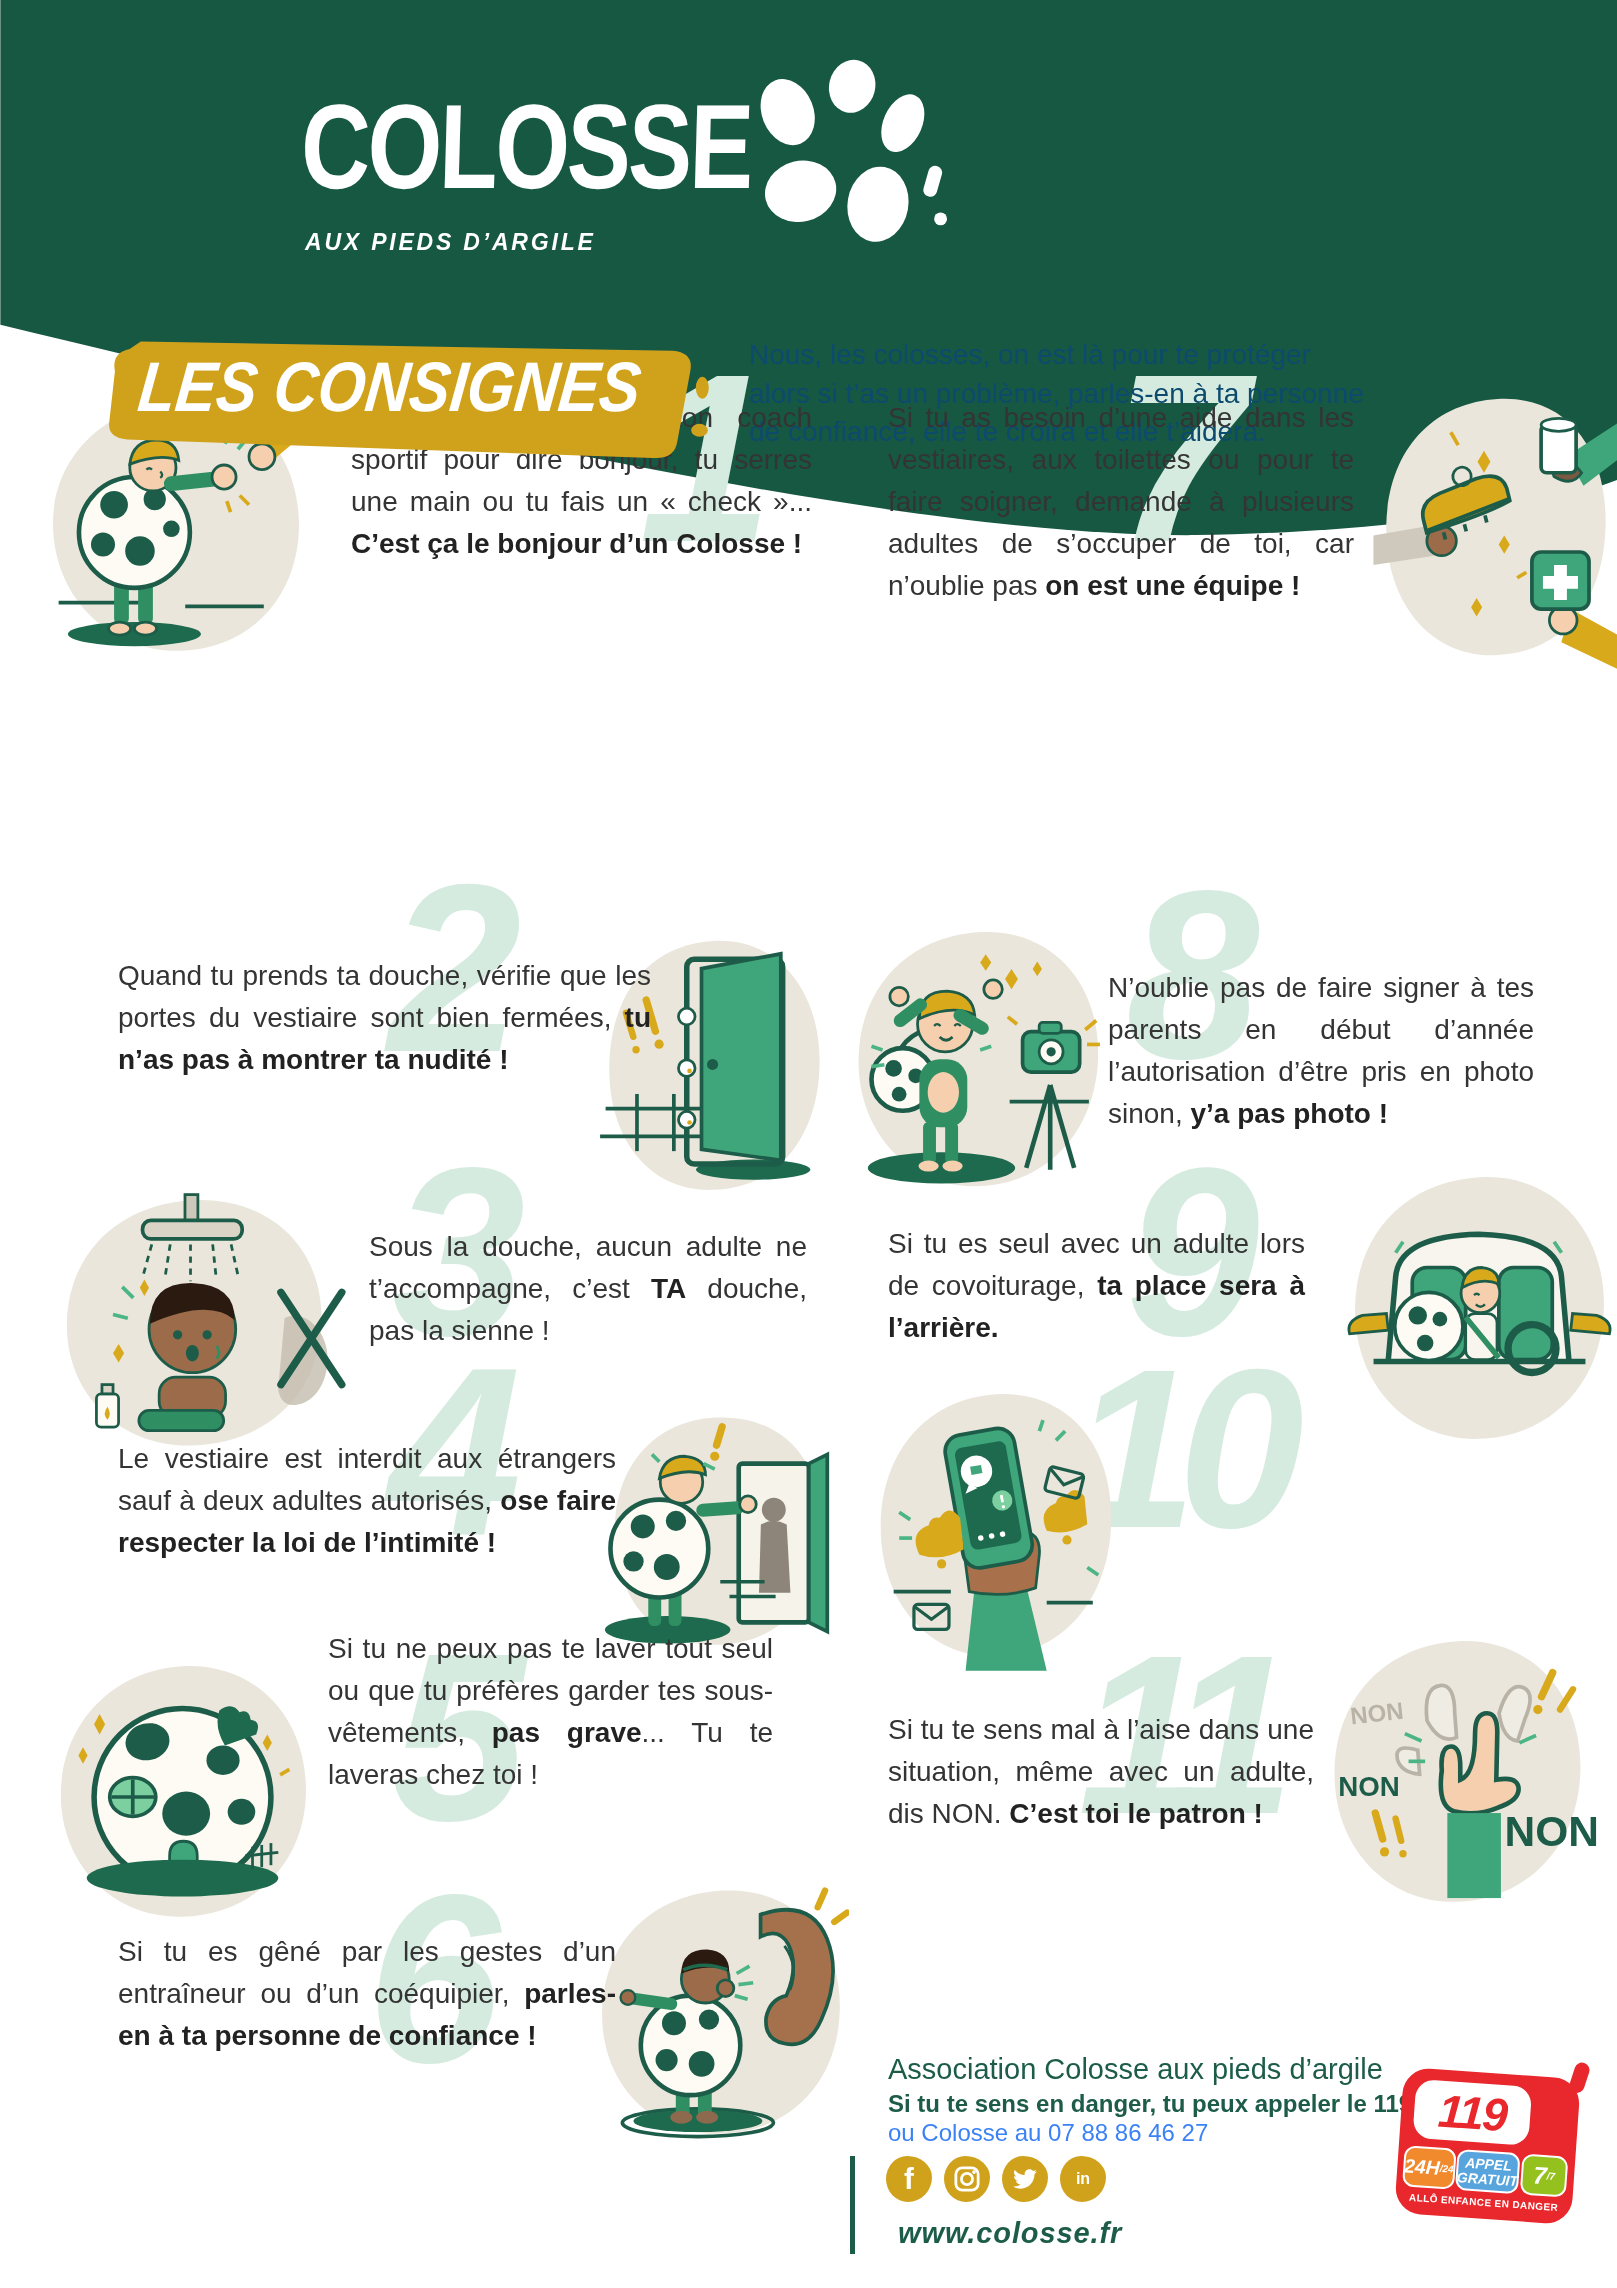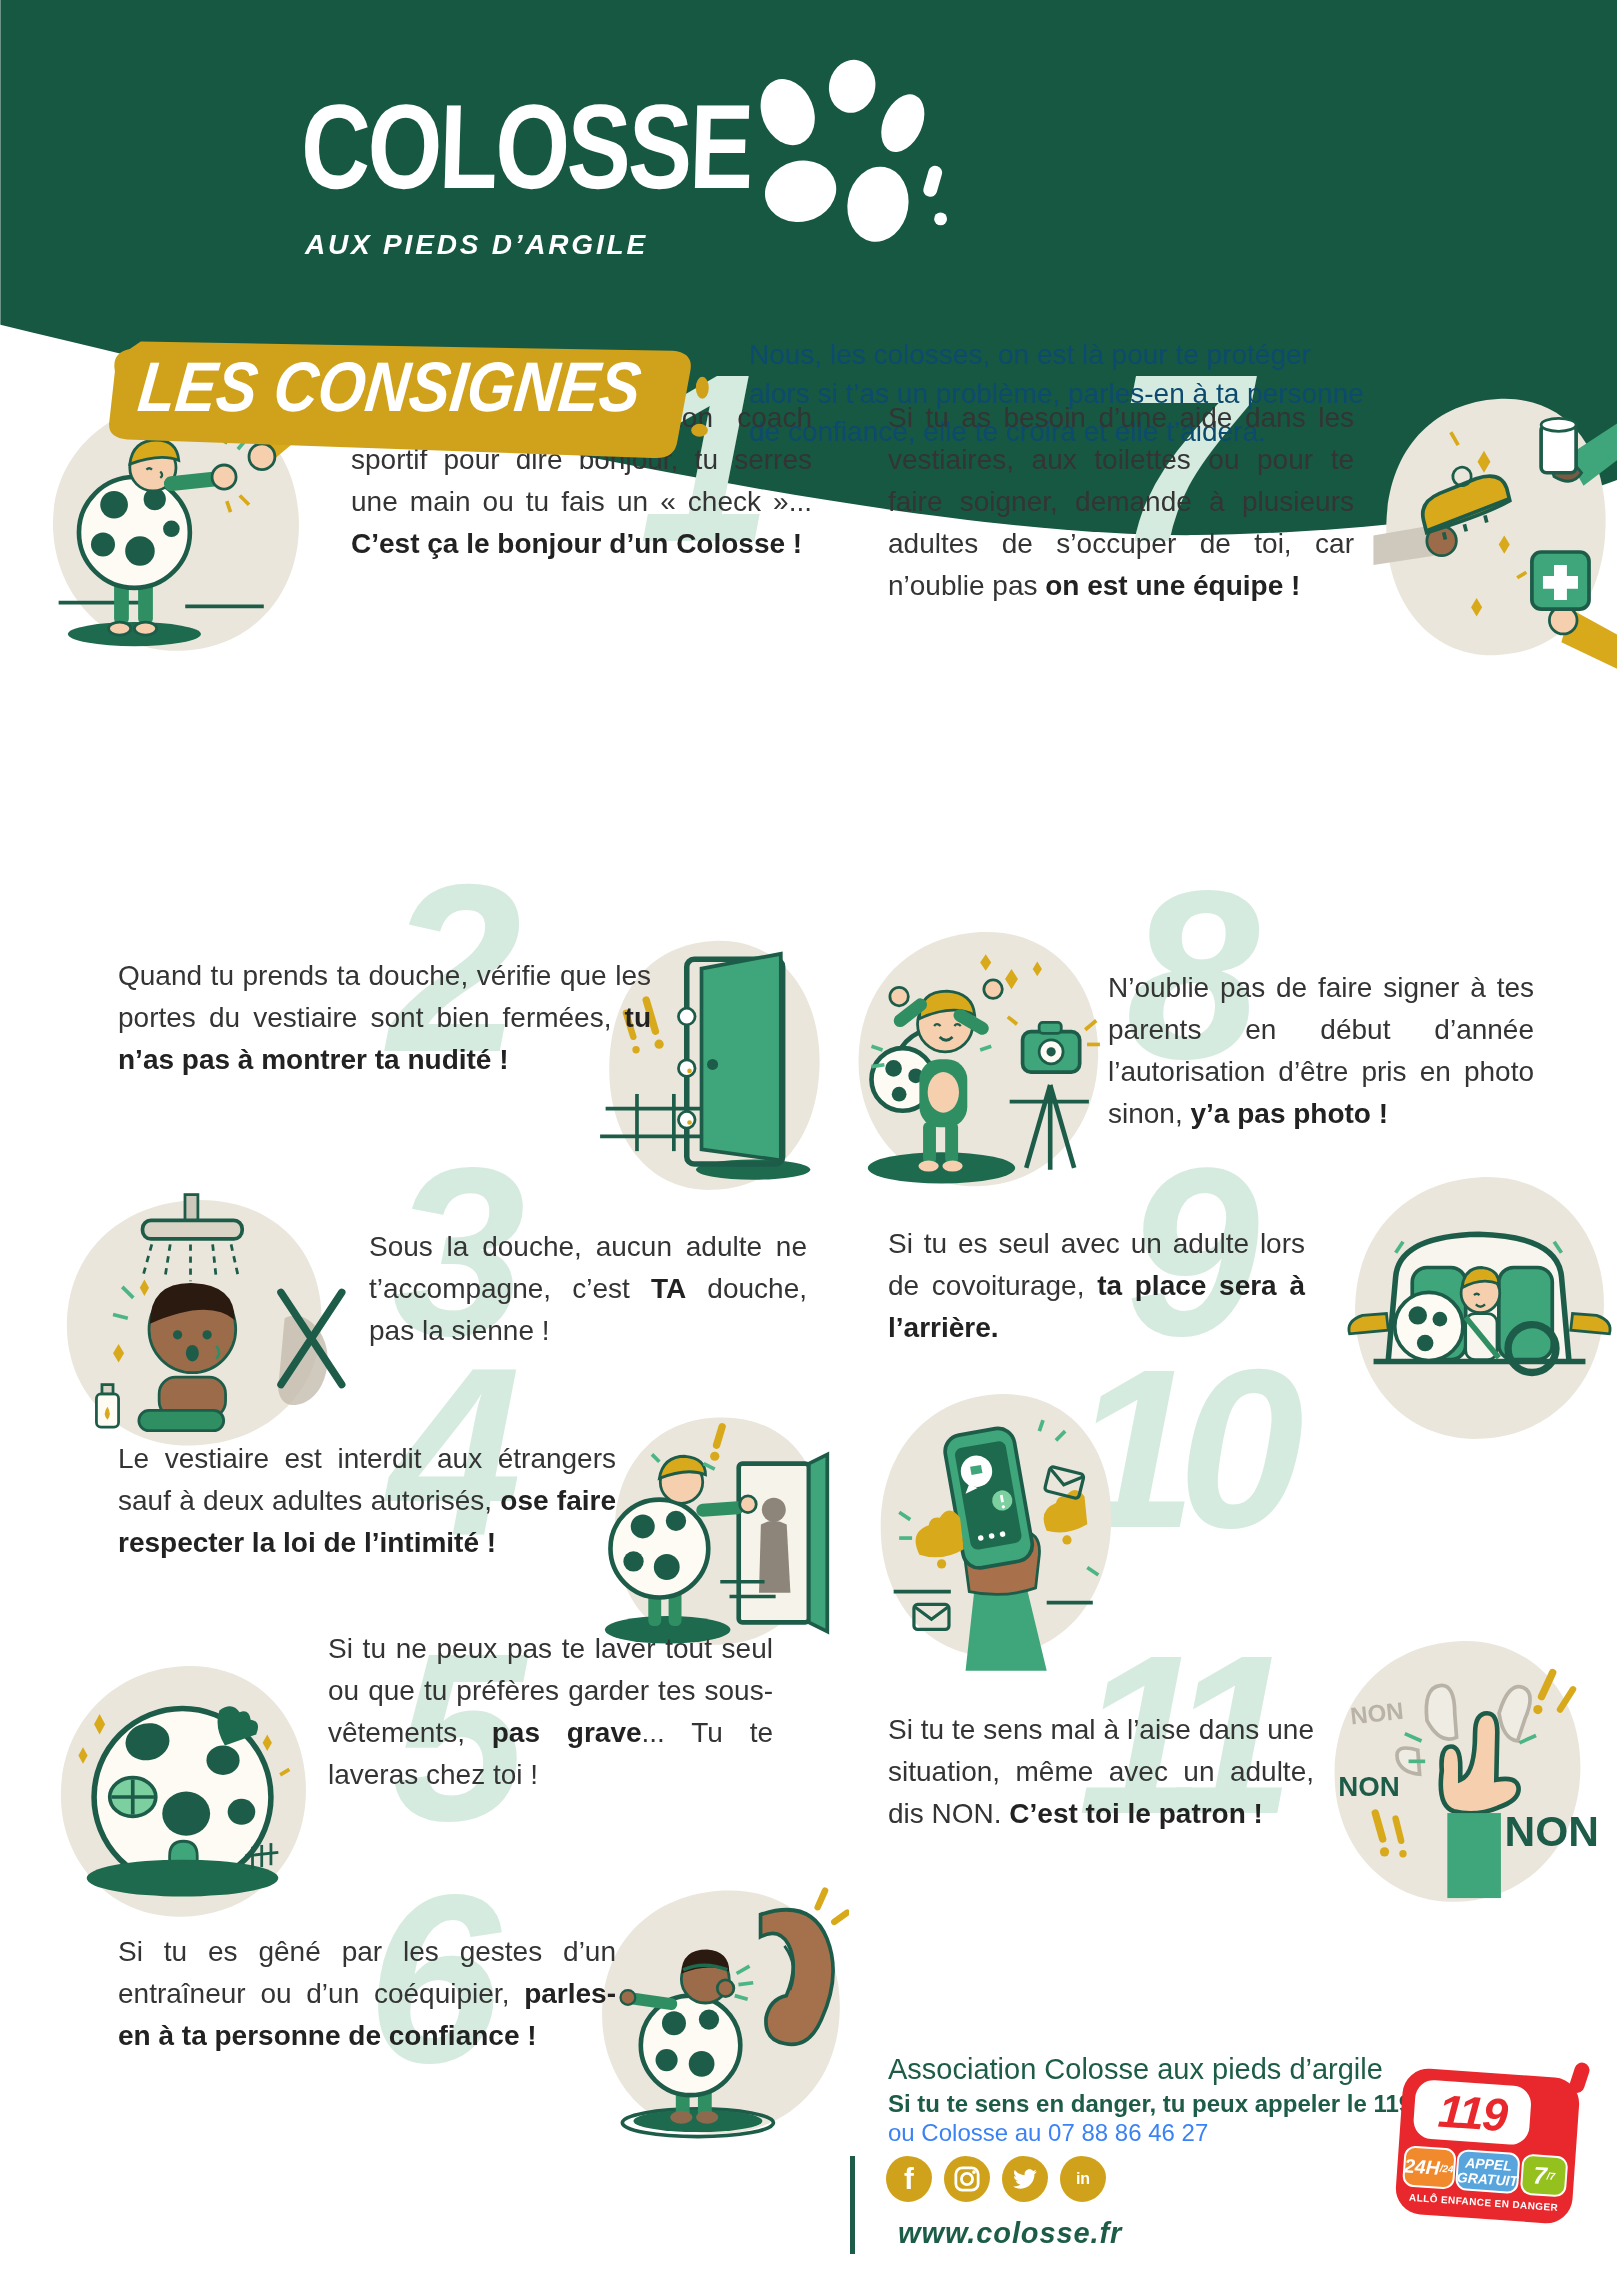--- a/index.html
+++ b/index.html
@@ -8,21 +8,21 @@
     font-family:"Liberation Sans",sans-serif;
   }
   
   .hdr-svg{position:absolute;left:0;top:0;z-index:0;}
   .logo-title{
     position:absolute;left:303px;top:78px;z-index:2;color:#fff;font-weight:700;
     font-size:96px;letter-spacing:-2.8px;transform:scaleY(1.25) skewX(-2deg);transform-origin:top left;
   }
   .logo-sub{
     position:absolute;left:305px;top:229px;z-index:2;color:#fff;font-weight:700;
-    font-size:28px;letter-spacing:2.8px;font-style:italic;
+    font-size:23px;letter-spacing:2.8px;font-style:italic;
   }
   .paw{position:absolute;left:734px;top:55px;z-index:2;}
   .banner{position:absolute;left:102px;top:323px;z-index:3;width:628px;height:148px;}
   .banner-text{
     position:absolute;left:41px;top:24px;color:#fff;font-weight:700;font-style:italic;
     font-size:61px;letter-spacing:0px;transform:skewX(-6deg) scaleY(1.15);transform-origin:top left;
     white-space:nowrap;
   }
   .intro{
     position:absolute;left:749px;top:336px;width:729px;z-index:2;color:#0c4a6e;

